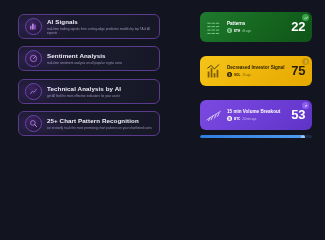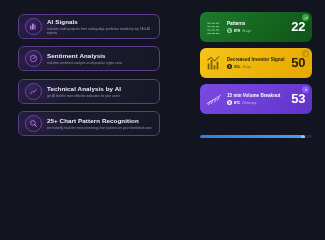--- a/index.html
+++ b/index.html
@@ -47,21 +47,21 @@
   .f-desc{
     font-size:3.1px;color:#9a93b5;line-height:4.1px;
     margin-top:1px;
     display:-webkit-box;-webkit-line-clamp:2;-webkit-box-orient:vertical;
     overflow:hidden;
   }
 
   
   .right-panel{
     position:absolute;left:200px;top:12px;width:112px;height:126px;
-    display:flex;flex-direction:column;gap:6px;
+    display:flex;flex-direction:column;gap:14px;
   }
   .signal-card{
     position:relative;
     display:flex;align-items:center;gap:4px;
     height:30px;padding:0 5px;border-radius:6px;
     box-sizing:border-box;overflow:hidden;
   }
   .sc-green{background:linear-gradient(135deg,#1f7a2e 0%,#15651f 55%,#0f5418 100%);}
   .sc-yellow{background:linear-gradient(135deg,#f5c518 0%,#eeb40a 55%,#e5a800 100%);}
   .sc-purple{background:linear-gradient(135deg,#7b49e0 0%,#6d3ed6 55%,#5f33c7 100%);}
@@ -234,21 +234,21 @@
           <span class="hl">Signal</span>
         </div>
         <div class="sc-meta">
           <div class="sc-coin" style="background:#2b2102;color:#f5c518;">
             <span>S</span>
           </div>
           <div class="sc-ticker yellow-txt">SOL</div>
           <div class="sc-time yellow-txt-dim">2h ago</div>
         </div>
       </div>
-      <div class="sc-score yellow-txt">50</div>
+      <div class="sc-score yellow-txt">75</div>
     </div>
 
     <div class="signal-card sc-purple">
       <div class="sc-badge" style="background:#8d5ff0;">
         <svg width="4" height="4" viewBox="0 0 8 8">
             <path d="M5.8 2.2 C5.8 4 4.4 5.4 2.6 5.6 L2.2 5.2 C2.4 3.4 3.8 2 5.6 2 Z" fill="#fff"></path>
           </svg>
       </div>
       <div class="sc-glyph">
         <svg width="17" height="17" viewBox="0 0 20 20">

